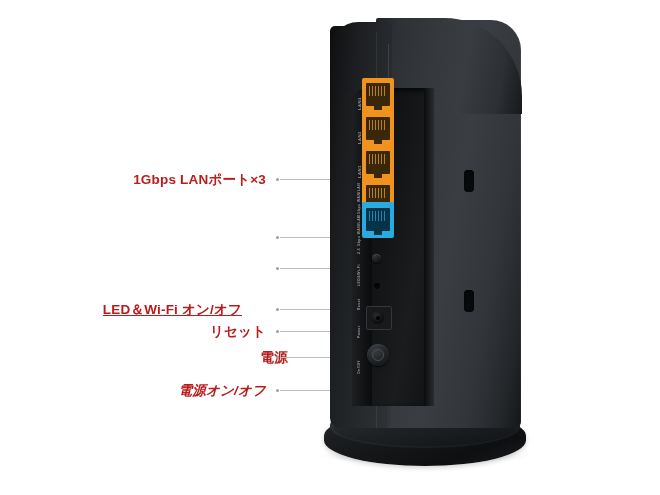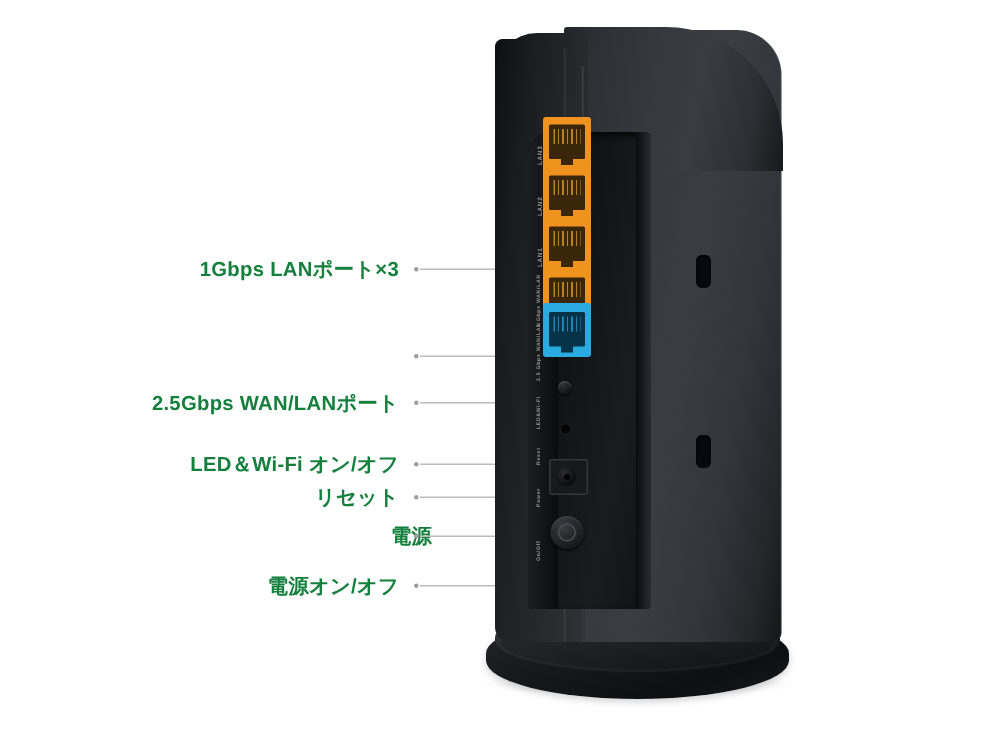--- a/index.html
+++ b/index.html
@@ -14,21 +14,21 @@
     position: relative;
     width: 660px;
     height: 495px;
     background: #ffffff;
     overflow: hidden;
   }
 
   
   .callout-label {
     position: absolute;
-    color: #15803d;
+    color: #b91c1c;
     font-size: 13.5px;
     font-weight: 700;
     letter-spacing: 0.2px;
     white-space: nowrap;
     line-height: 1;
   }
 
   
   .leader {
     position: absolute;
@@ -351,29 +351,28 @@
   }
 </style>
 </head>
 <body>
 
 <div id="stage">
 
   <div class="callout-label" style="right:394px; top:173px;">1Gbps LANポート×3</div>
 
 
-  <div class="callout-label" style="right:394px; top:262px;">2.5Gbps WAN/LANポート</div>
-
-  <div class="callout-label" style="right:394px; top:303px;">LED＆Wi-Fi オン/オフ</div>
+
+  <div class="callout-label" style="right:418px; top:303px;text-decoration:underline;">LED＆Wi-Fi オン/オフ</div>
 
   <div class="callout-label" style="right:394px; top:325px;">リセット</div>
 
   <div class="callout-label" style="right:372px; top:351px;">電源</div>
 
-  <div class="callout-label" style="right:394px; top:384px;">電源オン/オフ</div>
+  <div class="callout-label" style="right:394px; top:384px;font-style:italic;">電源オン/オフ</div>
 
   <div class="leader-dot" style="left:276px; top:178px;"></div>
   <div class="leader" style="left:280px; top:179px; width:60px;"></div>
   <div class="bracket" style="left:340px; top:150px; width:18px; height:64px;"></div>
 
   <div class="leader-dot" style="left:276px; top:236px;"></div>
   <div class="leader" style="left:280px; top:237px; width:78px;"></div>
 
   <div class="leader-dot" style="left:276px; top:267px;"></div>
   <div class="leader" style="left:280px; top:268px; width:80px;"></div>

